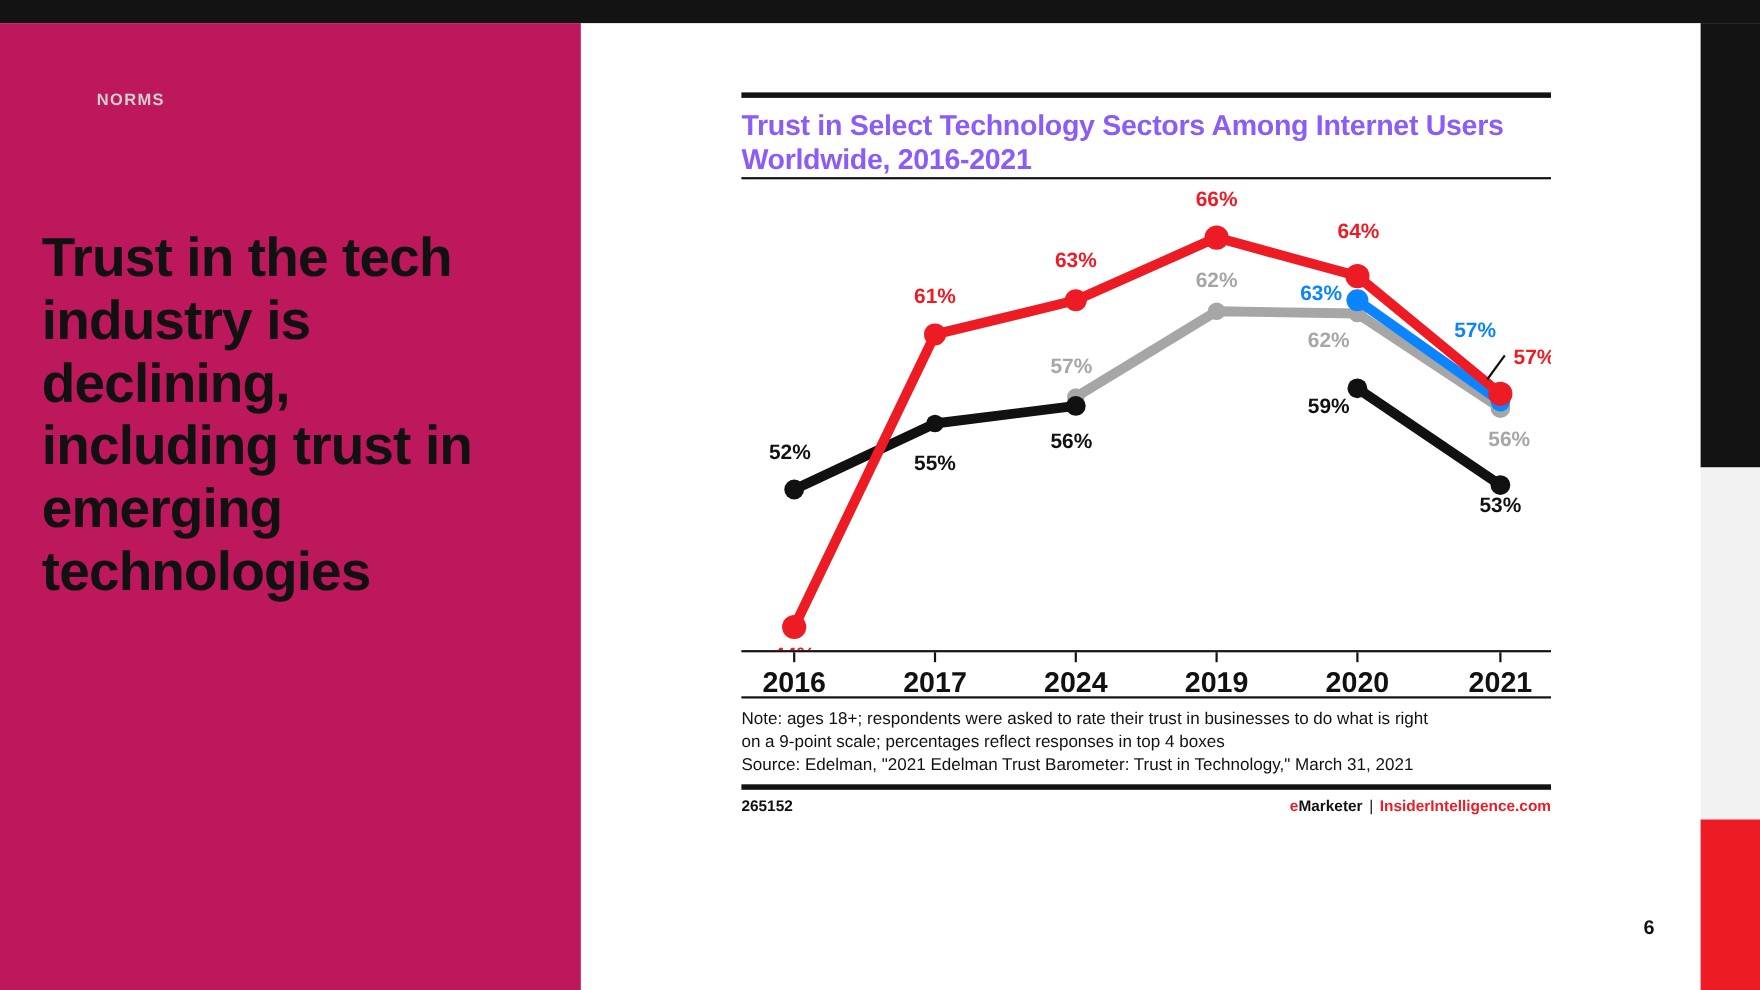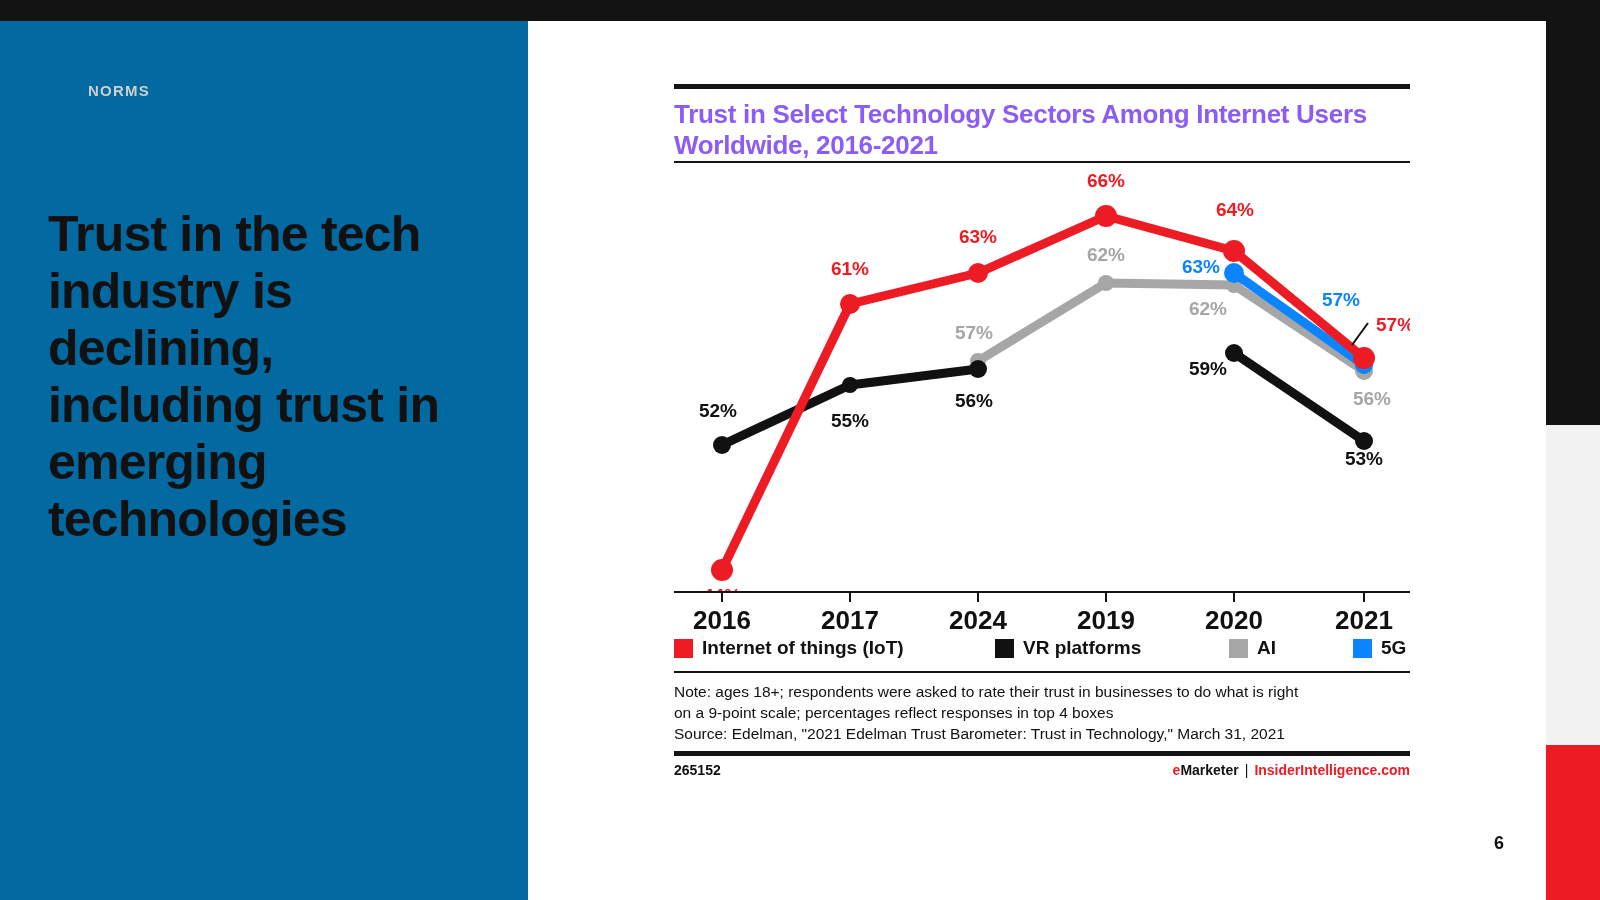--- a/index.html
+++ b/index.html
@@ -18,29 +18,29 @@
   }
 
   
   #right-dark   { position:absolute; left:1546px; top:21px;  width:54px; height:404px; background:#131313; }
   #right-gray   { position:absolute; left:1546px; top:425px; width:54px; height:320px; background:#f2f2f2; }
   #right-red    { position:absolute; left:1546px; top:745px; width:54px; height:155px; background:#ED1C24; }
 
   
   #left-panel {
     position:absolute; left:0; top:21px; width:528px; height:879px;
-    background:#0369a1;
+    background:#be185d;
   }
   #eyebrow {
     position:absolute; left:88px; top:61px;
     font-size:15px; font-weight:bold; letter-spacing:1.2px;
     color:#cfcfcf;
   }
   #headline {
-    position:absolute; left:48px; top:185px; width:450px;
+    position:absolute; left:38px; top:185px; width:450px;
     font-size:50px; font-weight:bold; line-height:1.14;
     letter-spacing:-0.8px; color:#111111;
   }
   #brand-logo {
     position:absolute; left:22px; top:820px; width:220px;
     color:#b9b9b9;
   }
   #brand-logo .l1 { font-size:20px; letter-spacing:5px; }
   #brand-logo .l2 { font-size:13px; letter-spacing:4.2px; margin-top:3px; }
 
@@ -196,38 +196,20 @@
     <div class="tickline" style="left:689px"></div>
 
     <div class="xlab" style="left:48px">2016</div>
     <div class="xlab" style="left:176px">2017</div>
     <div class="xlab" style="left:304px">2024</div>
     <div class="xlab" style="left:432px">2019</div>
     <div class="xlab" style="left:560px">2020</div>
     <div class="xlab" style="left:690px">2021</div>
   </div>
 
-  <div id="legend">
-    <div class="legend-item" style="left:0px">
-      <span class="legend-swatch" style="background:#ED1C24"></span>
-      <span class="legend-label">Internet of things (IoT)</span>
-    </div>
-    <div class="legend-item" style="left:321px">
-      <span class="legend-swatch" style="background:#111111"></span>
-      <span class="legend-label">VR platforms</span>
-    </div>
-    <div class="legend-item" style="left:555px">
-      <span class="legend-swatch" style="background:#a6a6a6"></span>
-      <span class="legend-label">AI</span>
-    </div>
-    <div class="legend-item" style="left:679px">
-      <span class="legend-swatch" style="background:#0a84ff"></span>
-      <span class="legend-label">5G</span>
-    </div>
-  </div>
 
   <div class="rule-thin"></div>
 
   <div id="notes">
     <div>Note: ages 18+; respondents were asked to rate their trust in businesses to do what is right</div>
     <div>on a 9-point scale; percentages reflect responses in top 4 boxes</div>
     <div>Source: Edelman, "2021 Edelman Trust Barometer: Trust in Technology," March 31, 2021</div>
   </div>
 
   <div class="rule-thick" style="margin-top:7px"></div>

